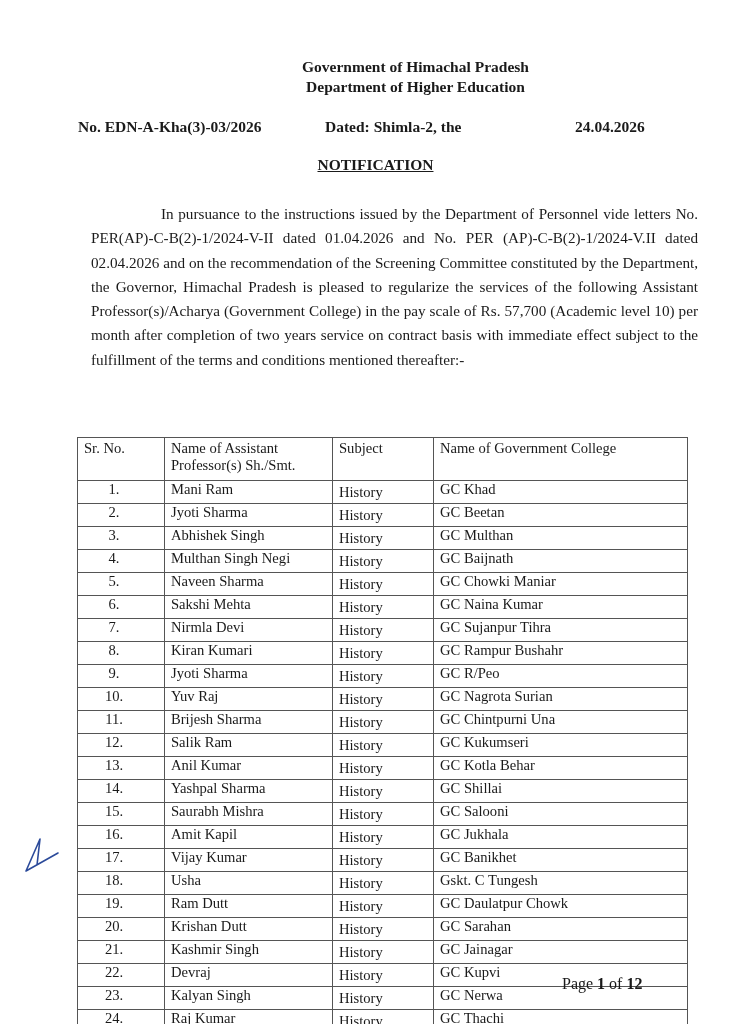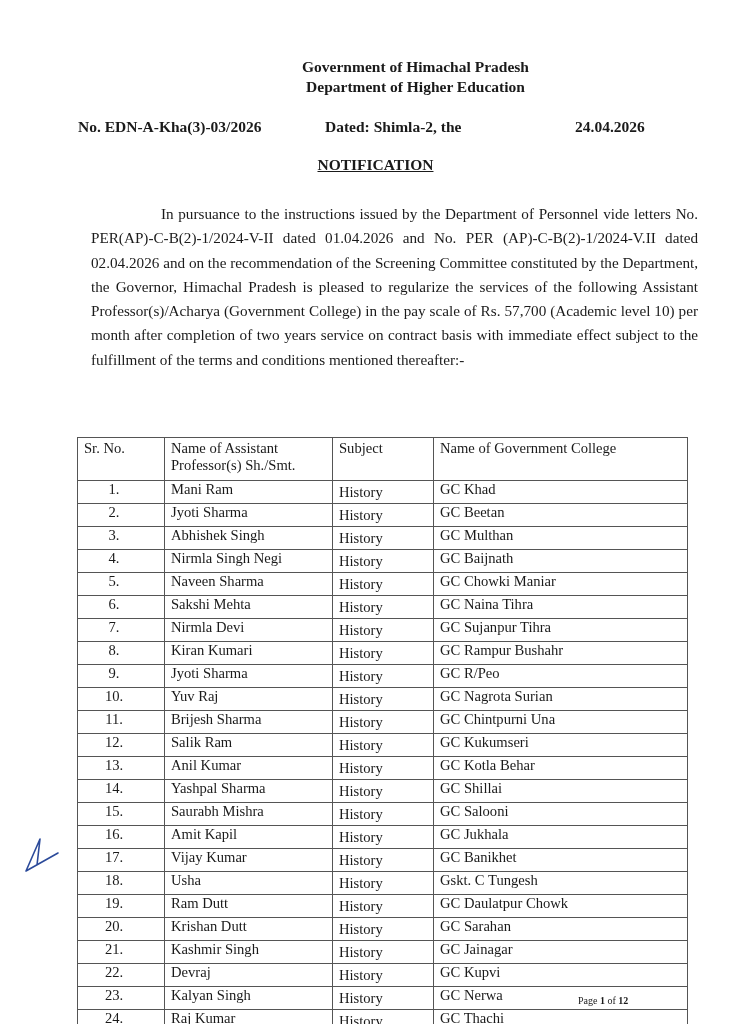--- a/index.html
+++ b/index.html
@@ -21,21 +21,21 @@
   .para { position: absolute; top: 191px; left: 80px; width: 607px; font-size: 15.2px; line-height: 24.3px; text-align: justify; text-indent: 70px; margin: 11px; }
   table.list { position: absolute; top: 437px; left: 77px; width: 611px; border-collapse: collapse; font-size: 14.6px; }
   table.list td, table.list th { border: 1px solid #555; padding: 0 6px; font-weight: normal; text-align: left; vertical-align: top; line-height: 17px; }
   table.list th { height: 40px; padding-top: 2px; }
   table.list td { height: 19px; }
   .c1 { width: 74px; }
   .c2 { width: 155px; }
   .c3 { width: 88px; }
   td.sr { text-align: center !important; padding-right: 20px !important; }
   td.subj { padding-top: 3px !important; margin-top: 28px; }
-  .footer { position: absolute; top: 975px; left: 578px; font-size: 10px; margin-top: 20px; }
+  .footer { position: absolute; top: 975px; left: 562px; font-size: 16px; }
   .footer b { font-weight: bold; }
   .sig { position: absolute; left: 12px; top: 835px; }
 </style>
 </head>
 <body>
 
 <div class="hdr hdr1">Government of Himachal Pradesh</div>
 <div class="hdr hdr2">Department of Higher Education</div>
 
 <div class="refline">
@@ -73,35 +73,35 @@
         <td>GC Beetan</td>
       </tr>
       <tr>
         <td class="sr">3.</td>
         <td>Abhishek Singh</td>
         <td class="subj">History</td>
         <td>GC Multhan</td>
       </tr>
       <tr>
         <td class="sr">4.</td>
-        <td>Nirmla Singh Negi</td>
+        <td>Multhan Singh Negi</td>
         <td class="subj">History</td>
         <td>GC Baijnath</td>
       </tr>
       <tr>
         <td class="sr">5.</td>
         <td>Naveen Sharma</td>
         <td class="subj">History</td>
         <td>GC Chowki Maniar</td>
       </tr>
       <tr>
         <td class="sr">6.</td>
         <td>Sakshi Mehta</td>
         <td class="subj">History</td>
-        <td>GC Naina Tihra</td>
+        <td>GC Naina Kumar</td>
       </tr>
       <tr>
         <td class="sr">7.</td>
         <td>Nirmla Devi</td>
         <td class="subj">History</td>
         <td>GC Sujanpur Tihra</td>
       </tr>
       <tr>
         <td class="sr">8.</td>
         <td>Kiran Kumari</td>

